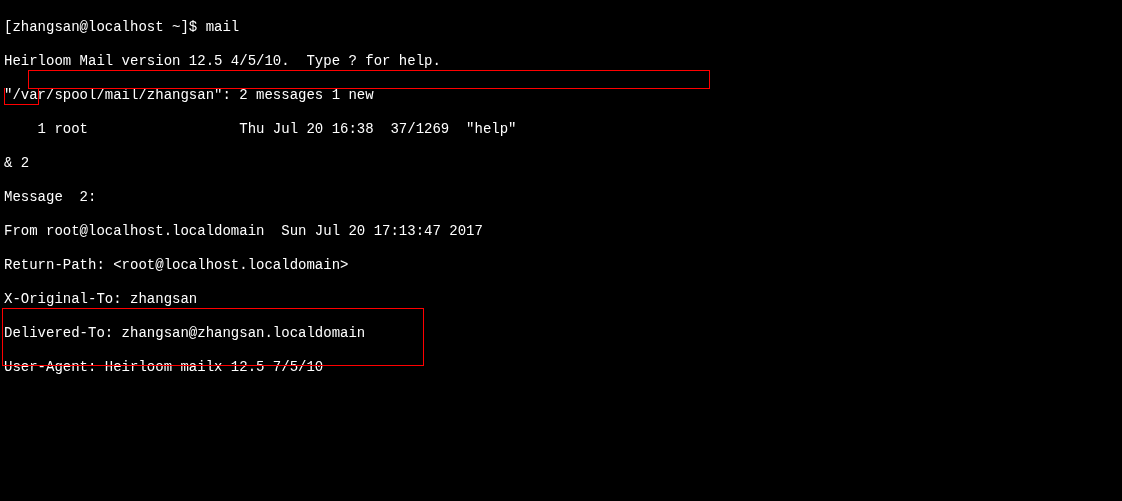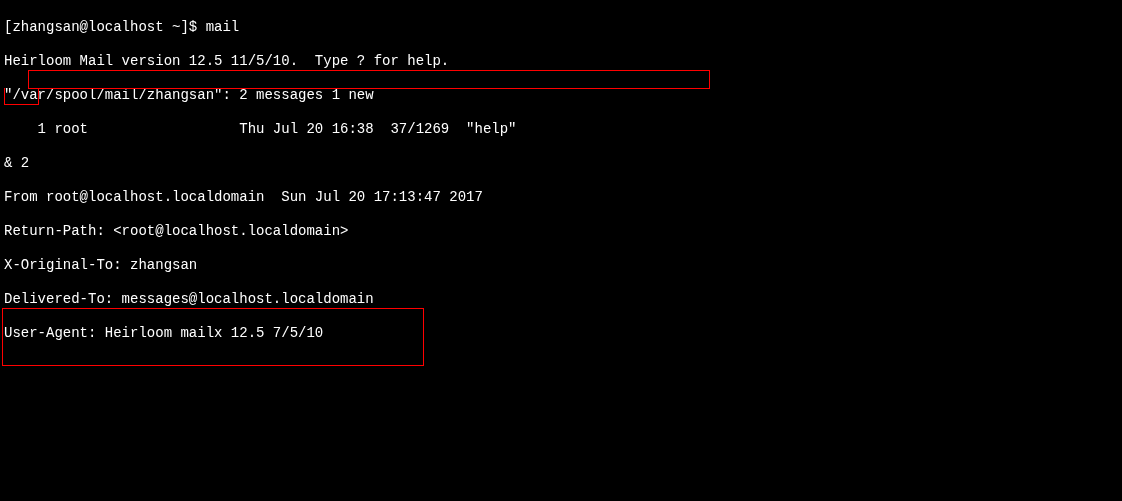--- a/index.html
+++ b/index.html
@@ -7,28 +7,29 @@
   .content{position:absolute;top:0;left:0;padding:2px 4px;white-space:pre;}
   .line{display:block;}
   .box{position:absolute;border:1px solid #f00;pointer-events:none;}
 </style>
 </head>
 <body>
 
 <div class="term">
   <div class="content">
 <span class="line"><span>[zhangsan@localhost ~]$ </span><span>mail</span></span>
-<span class="line">Heirloom Mail version 12.5 11/5/10.  Type ? for help.</span>
+<span class="line">Heirloom Mail version 12.5 4/5/10.  Type ? for help.</span>
 <span class="line">"/var/spool/mail/zhangsan": 2 messages 1 new</span>
 <span class="line">    1 root                  Thu Jul 20 16:38  37/1269  "help"</span>
 <span class="line">&amp; 2</span>
+<span class="line">Message  2:</span>
 <span class="line">From root@localhost.localdomain  Sun Jul 20 17:13:47 2017</span>
 <span class="line">Return-Path: &lt;root@localhost.localdomain&gt;</span>
 <span class="line">X-Original-To: zhangsan</span>
-<span class="line">Delivered-To: messages@localhost.localdomain</span>
+<span class="line">Delivered-To: zhangsan@zhangsan.localdomain</span>
 <span class="line">User-Agent: Heirloom mailx 12.5 7/5/10</span>
 
 
 
 <span class="line"></span>
 
 
 <span class="line"></span>
 
 

